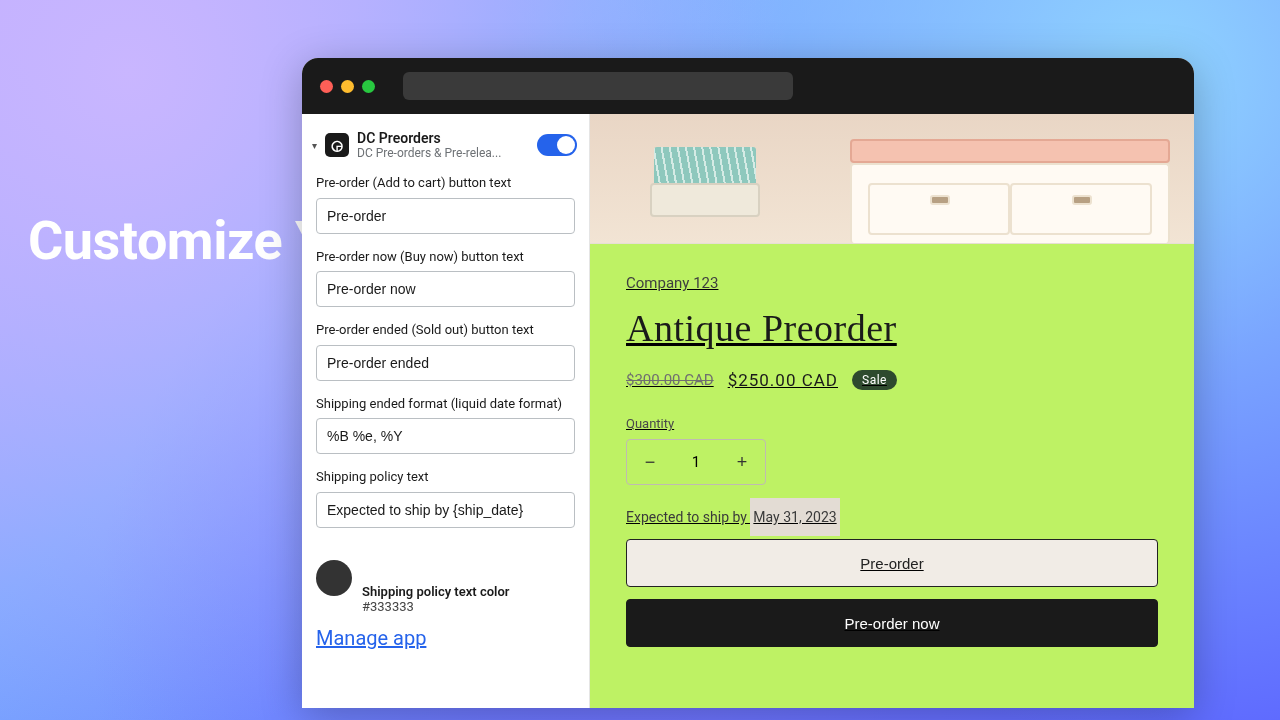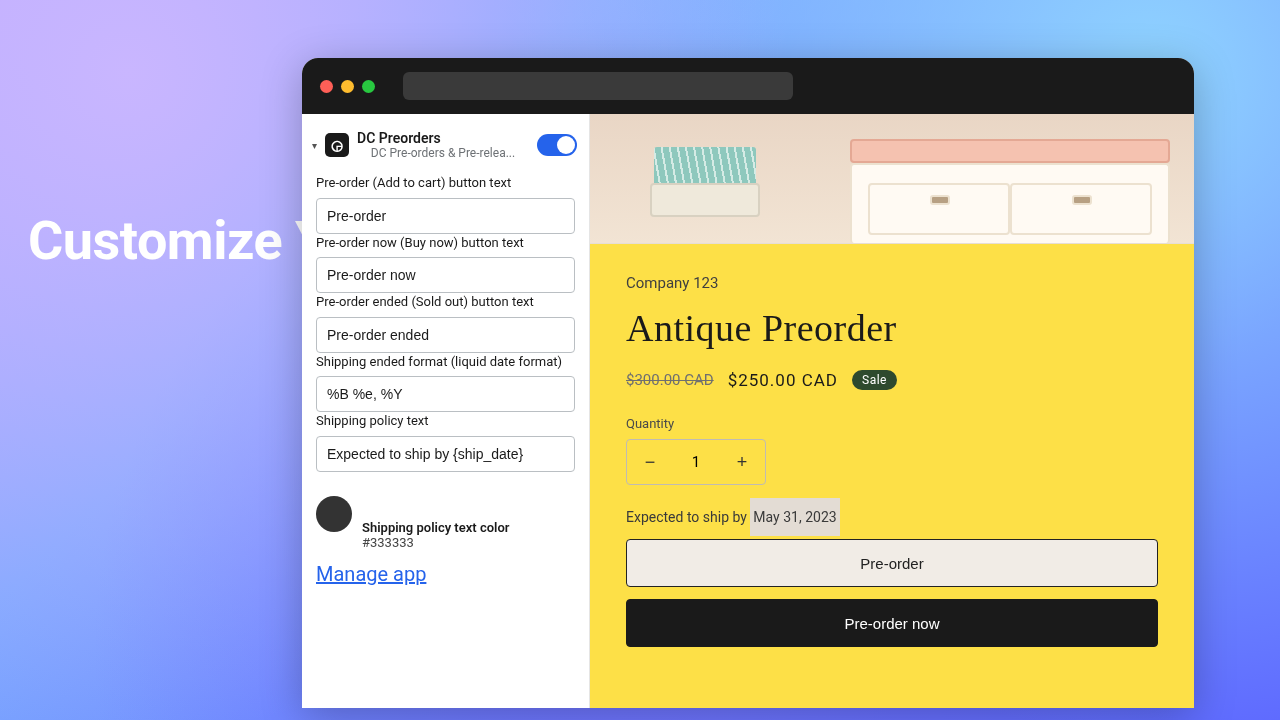--- a/index.html
+++ b/index.html
@@ -58,44 +58,44 @@
     padding: 4px 12px 14px 10px;
   }
   .chev { font-size: 10px; color: #555; }
   .app-icon {
     width: 24px; height: 24px; background: #1a1a1a; border-radius: 5px;
     display: flex; align-items: center; justify-content: center;
     color: #fff; font-size: 14px; font-weight: 700;
   }
   .app-meta { flex: 1; min-width: 0; }
   .app-title { font-size: 14px; font-weight: 600; color: #1a1a1a; }
-  .app-sub { font-size: 12px; color: #6d7175; white-space: nowrap; overflow: hidden; text-overflow: ellipsis; text-align: center; }
+  .app-sub { font-size: 12px; color: #6d7175; white-space: nowrap; overflow: hidden; text-overflow: ellipsis; }
   .toggle {
     width: 40px; height: 22px; background: #2563eb; border-radius: 11px;
     position: relative; flex-shrink: 0;
   }
   .toggle::after {
     content: ""; position: absolute; right: 2px; top: 2px;
     width: 18px; height: 18px; background: #fff; border-radius: 50%;
   }
   .fields { padding: 0 14px; }
-  .field { }
+  .field { margin-bottom: 14px; }
   .field label { display: block; font-size: 13px; color: #1a1a1a; margin-bottom: 6px; line-height: 1.35; }
   .field input {
     width: 100%; height: 36px; border: 1px solid #babfc3; border-radius: 4px;
     padding: 0 10px; font-size: 14px; color: #1a1a1a; background: #fff;
   }
   .color-row { display: flex; align-items: center; gap: 10px; margin-top: 6px; }
   .swatch { width: 36px; height: 36px; border-radius: 50%; background: #333333; }
   .color-meta { font-size: 13px; margin-top: 42px; }
   .color-label { font-weight: 600; color: #1a1a1a; }
   .color-val { color: #444; }
   .manage { display: inline-block; margin: 12px 14px 0 14px; font-size: 20px; color: #2563eb; text-decoration: underline; }
 
-  .preview { flex: 1; background: #fde047; overflow: hidden; position: relative; }
+  .preview { flex: 1; background: #bef264; overflow: hidden; position: relative; text-decoration: underline; }
   .hero {
     height: 130px; background: linear-gradient(#e9d6c5, #f2e4d4);
     position: relative; border-bottom: 1px solid #e7ded4;
   }
   .furn {
     position: absolute; background: #fffaf3; border: 2px solid #ece1cf; border-radius: 4px;
   }
   .furn.console { right: 24px; bottom: 0; width: 320px; height: 80px; border-bottom: none; }
   .furn.drawer { width: 142px; height: 52px; bottom: 8px; background: #fffaf3; }
   .furn.drawer.l { left: 16px; }

